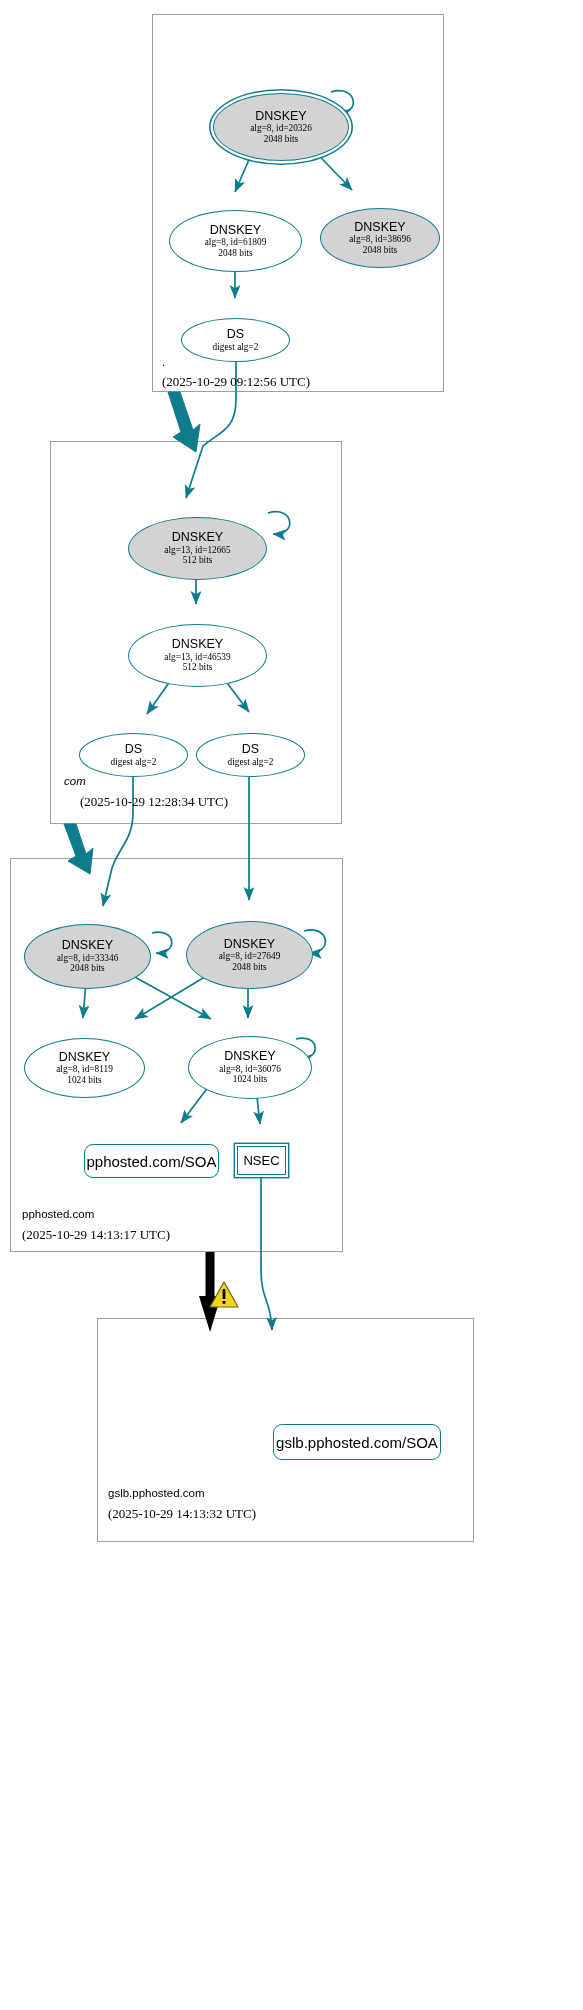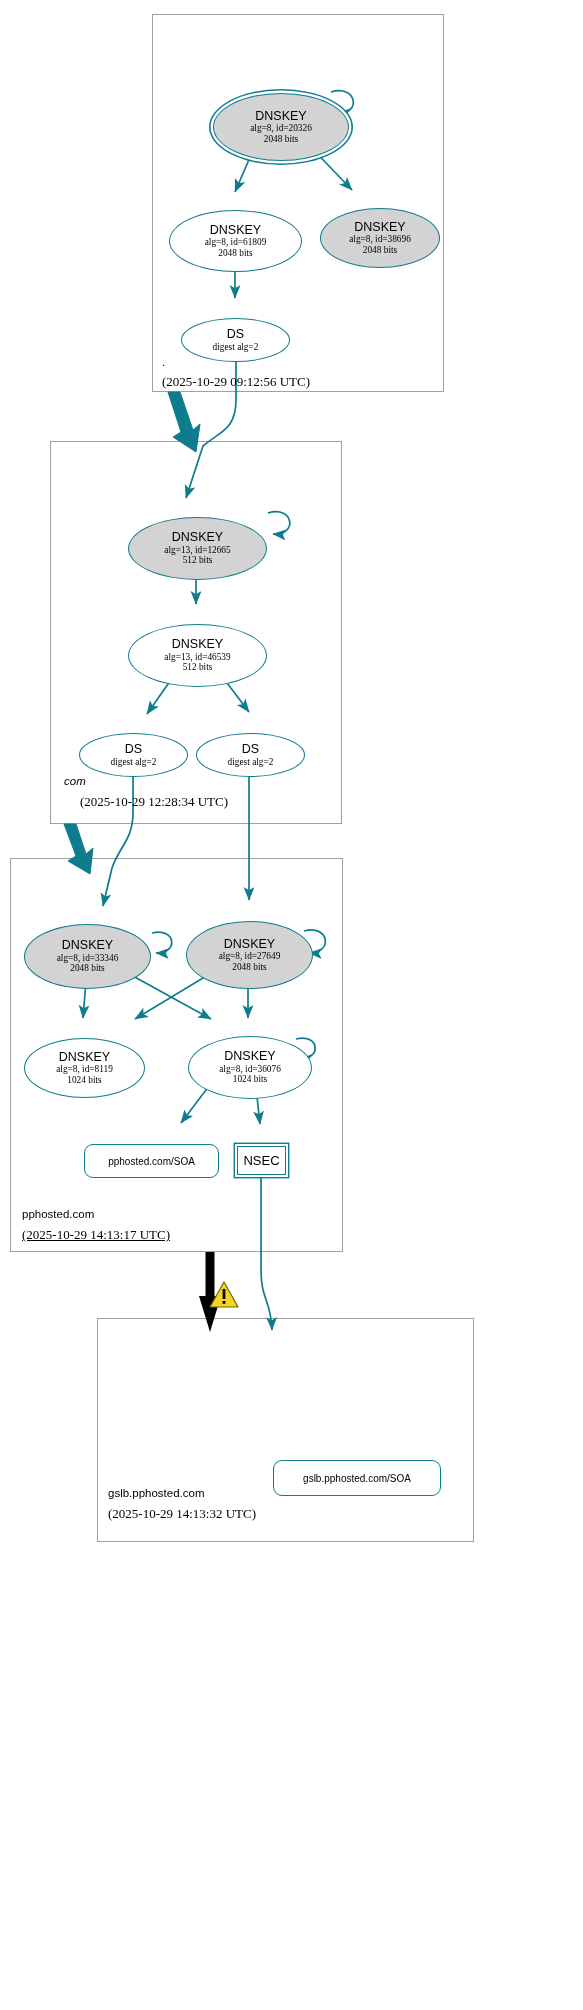--- a/index.html
+++ b/index.html
@@ -18,21 +18,21 @@
 
   
   .node{position:absolute;box-sizing:border-box;display:flex;flex-direction:column;
         align-items:center;justify-content:center;text-align:center;color:#000;margin-top:20px;}
   .ell{border:1.6px solid #0e7c8c;border-radius:50%;background:#ffffff;}
   .ell.secure{background:#d3d3d3;}
   .ell.anchor{box-shadow:0 0 0 2.4px #ffffff, 0 0 0 4px #0e7c8c;}
   .t1{font-size:12.5px;font-family:"Liberation Sans",sans-serif;line-height:1.08;}
   .t2{font-size:9.3px;font-family:"Liberation Serif",serif;line-height:1.12;}
   .rrset{border:1.6px solid #0e7c8c;border-radius:9px;background:#fff;
-         font-size:10px;font-family:"Liberation Sans",sans-serif;}
+         font-size:15px;font-family:"Liberation Sans",sans-serif;}
   .nsecbox{border:1.6px solid #0e7c8c;background:#fff;
            font-size:13px;font-family:"Liberation Sans",sans-serif;}
   .nsecbox.dbl{box-shadow:0 0 0 2px #ffffff, 0 0 0 3.4px #0e7c8c;}
 </style>
 </head>
 <body>
 
 <div id="stage">
 
   <div class="zone" style="left:152px;top:14px;width:292px;height:378px;"></div>
@@ -188,23 +188,23 @@
 
   <div class="node rrset" style="left:84px;top:1124px;width:135px;height:34px;">
     <div>pphosted.com/SOA</div>
   </div>
 
   <div class="node nsecbox dbl" style="left:237px;top:1126px;width:49px;height:29px;">
     <div>NSEC</div>
   </div>
 
   <div class="zone-label zone-name" style="left:22px;top:1208px;">pphosted.com</div>
-  <div class="zone-label zone-time" style="left:22px;top:1227px;text-decoration:underline;">(2025-10-29 14:13:17 UTC)</div>
-
-
-  <div class="node rrset" style="left:273px;top:1440px;width:168px;height:36px;">
+  <div class="zone-label zone-time" style="left:22px;top:1227px;">(2025-10-29 14:13:17 UTC)</div>
+
+
+  <div class="node rrset" style="left:273px;top:1404px;width:168px;height:36px;">
     <div>gslb.pphosted.com/SOA</div>
   </div>
 
   <div class="zone-label zone-name" style="left:108px;top:1487px;">gslb.pphosted.com</div>
   <div class="zone-label zone-time" style="left:108px;top:1506px;">(2025-10-29 14:13:32 UTC)</div>
 
 </div>
 
 </body></html>

